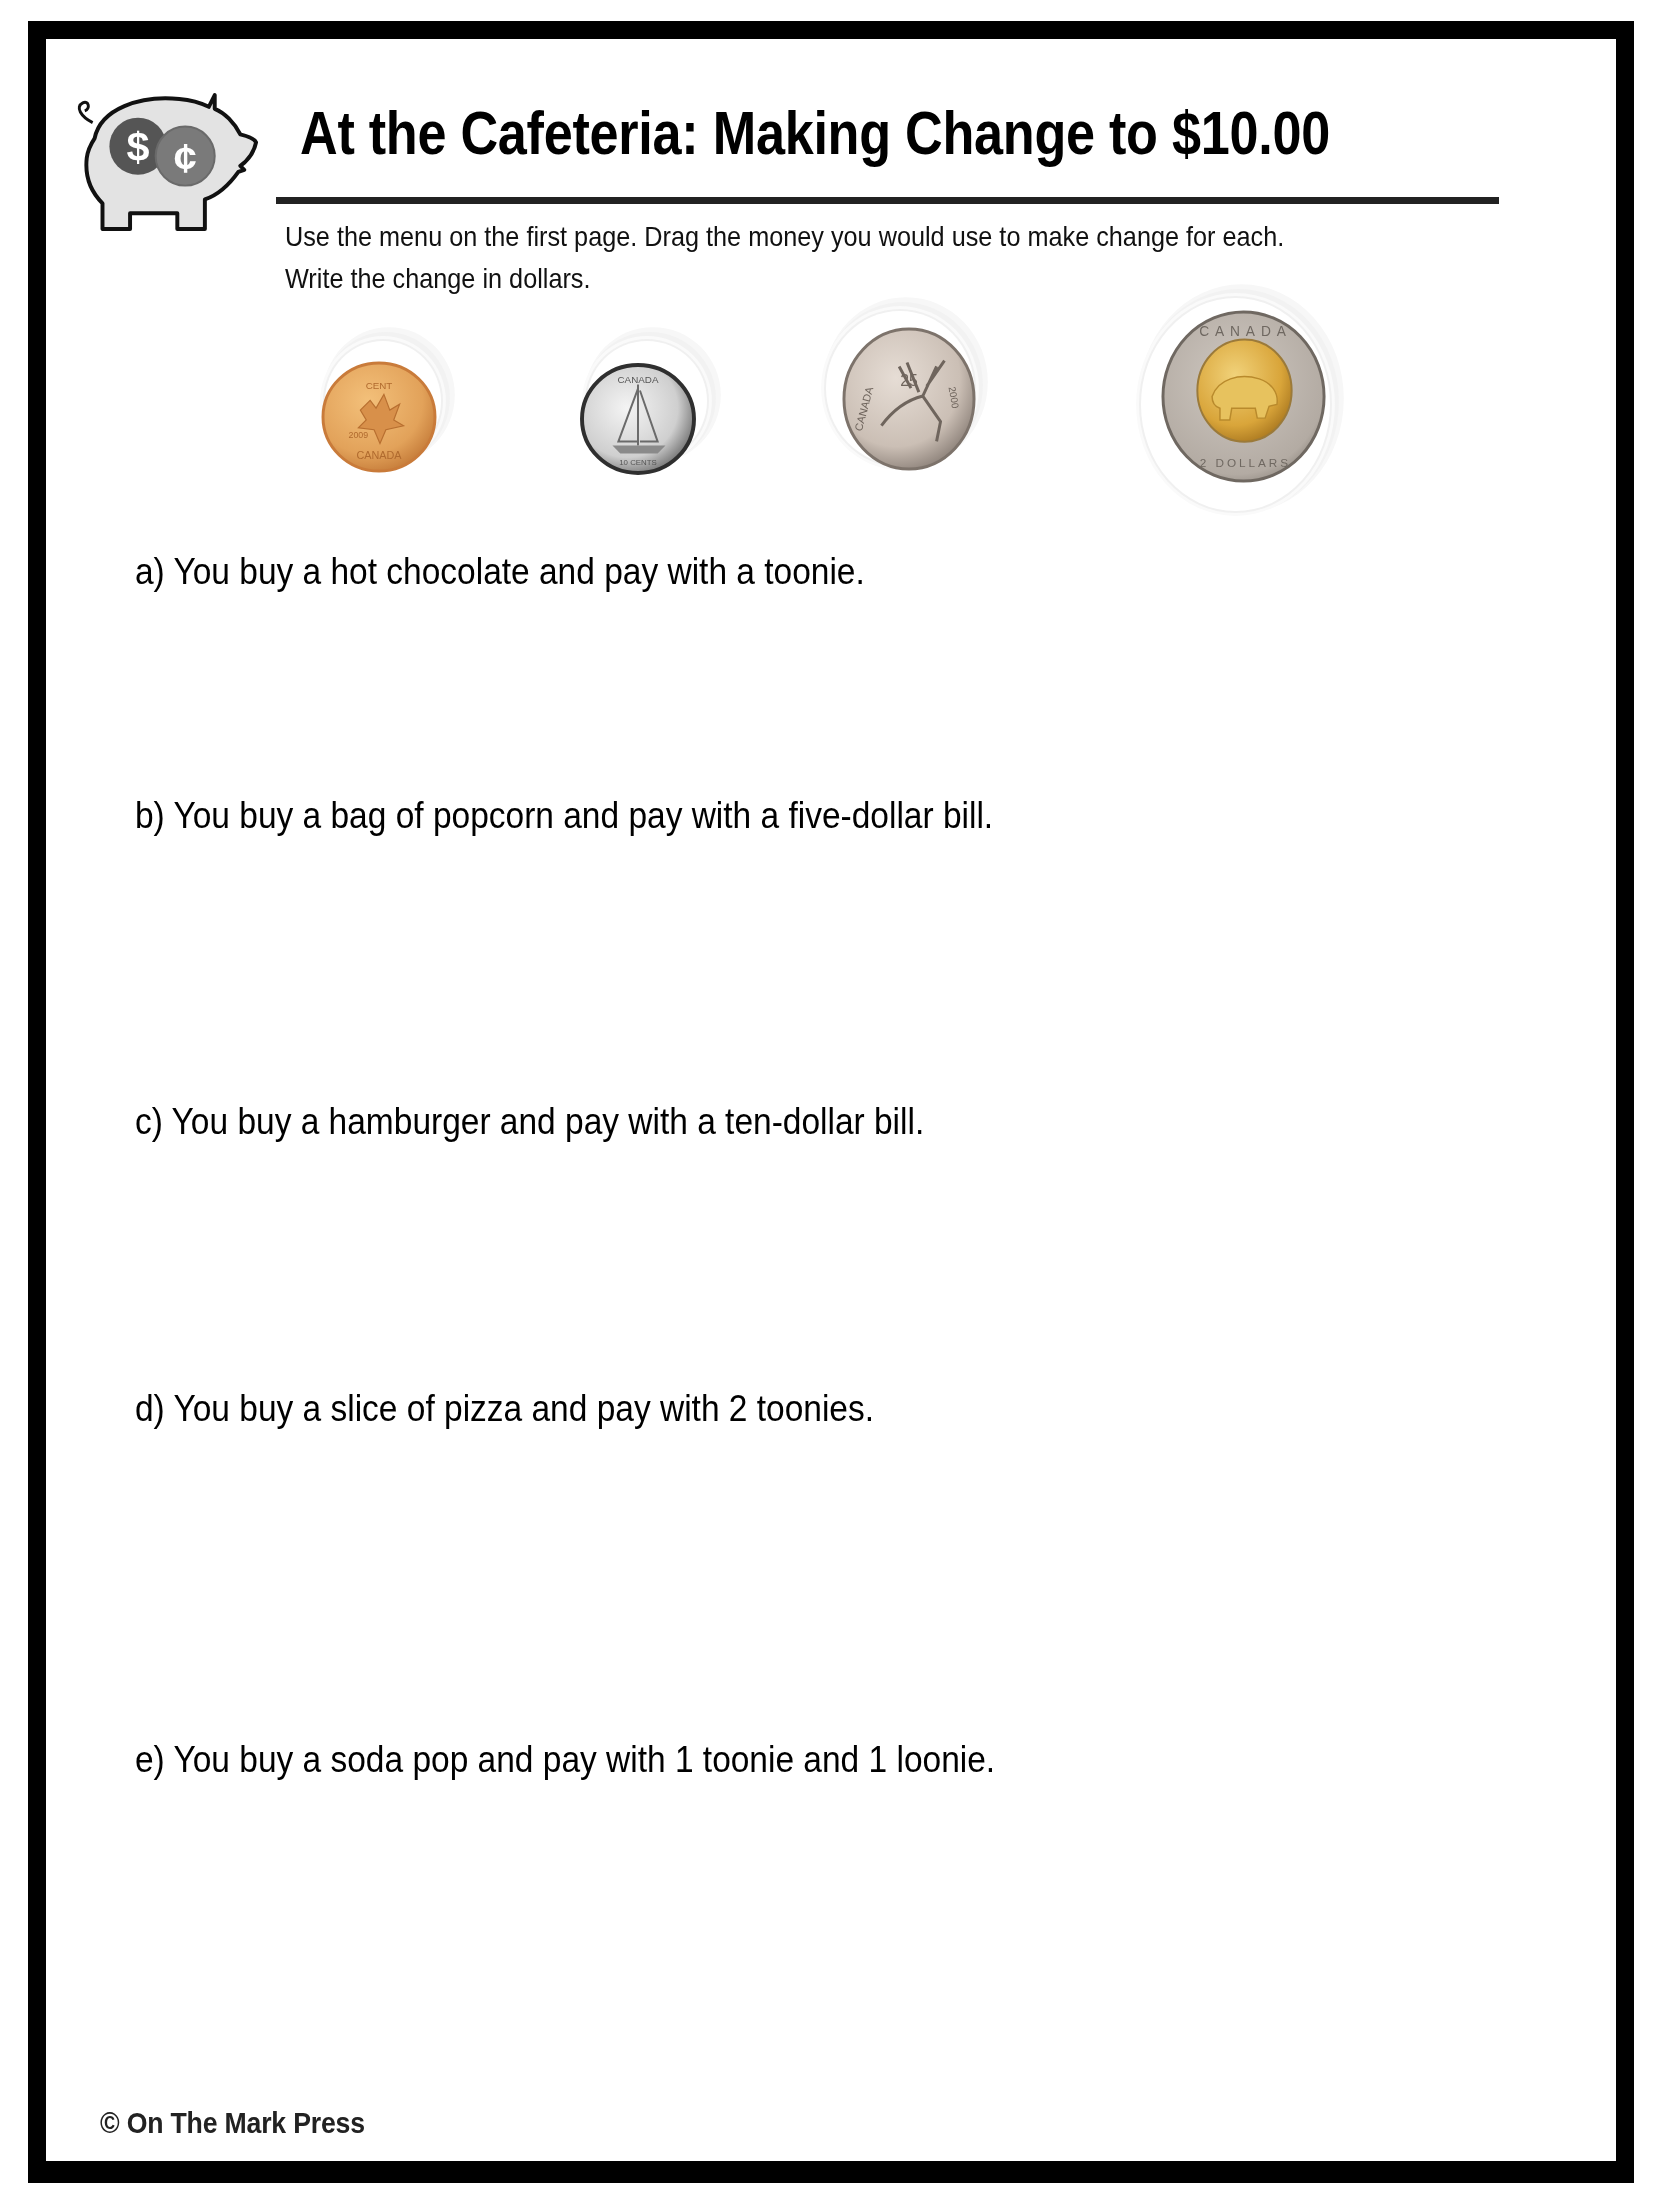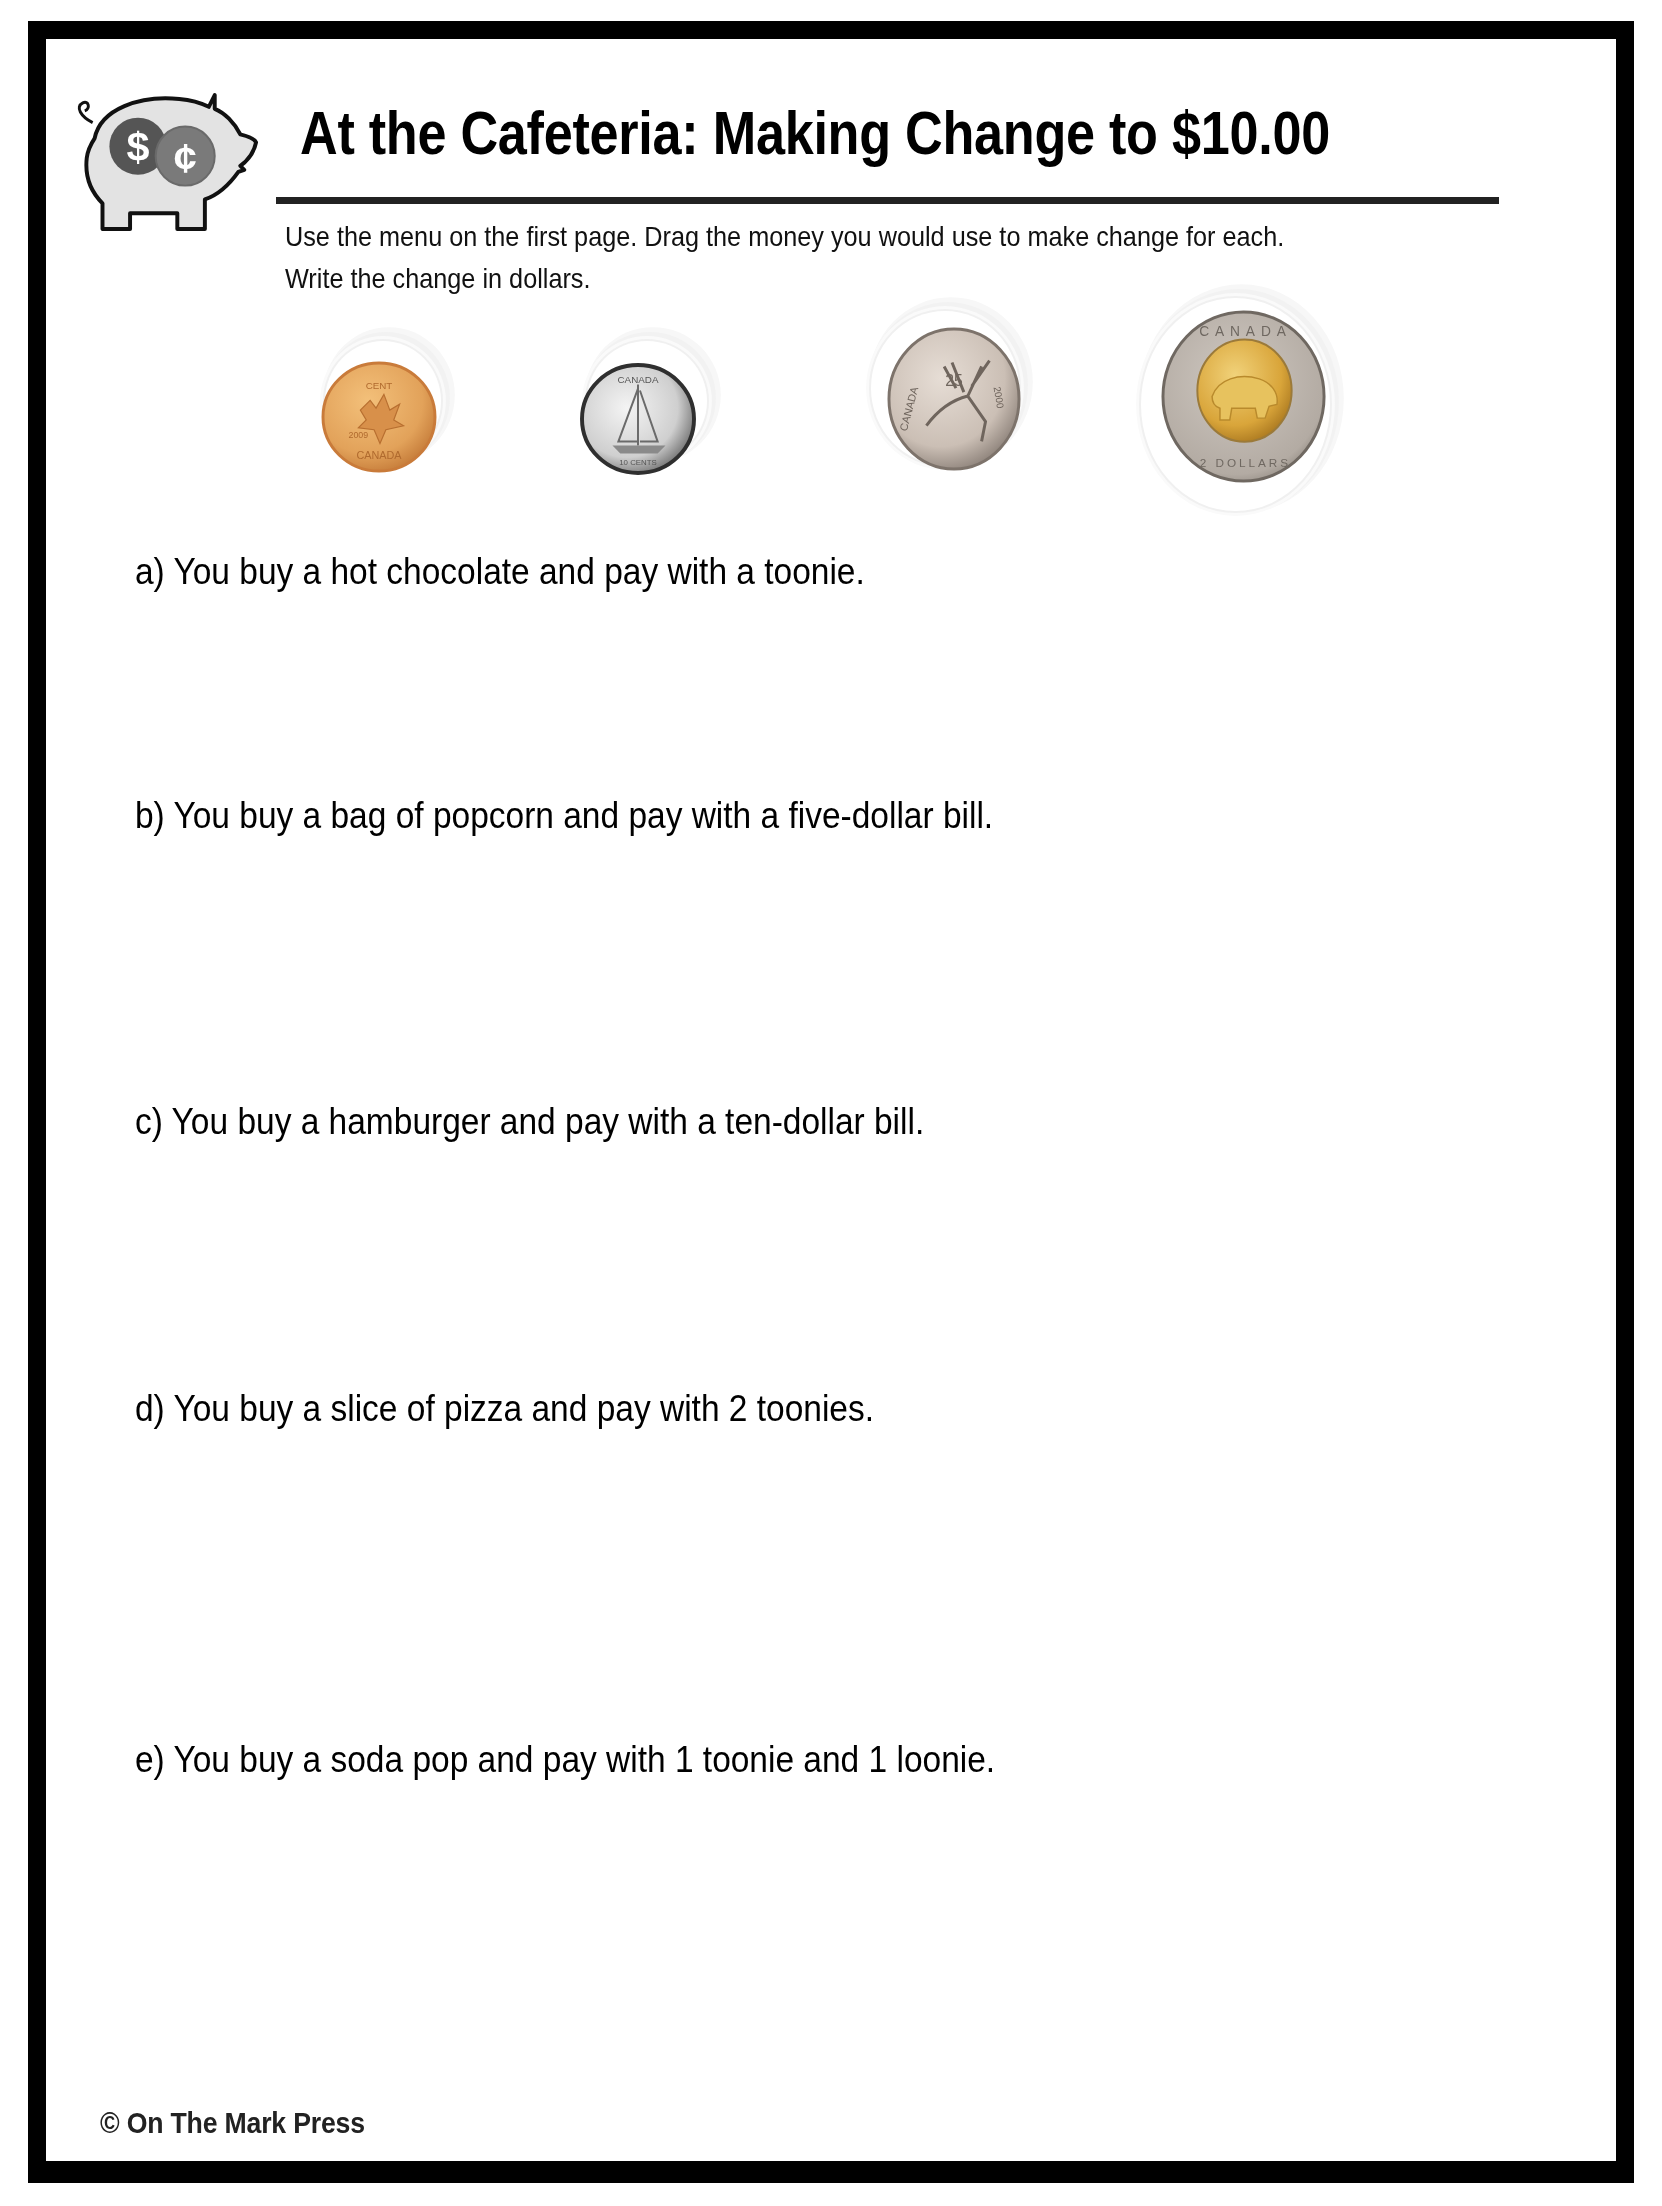--- a/index.html
+++ b/index.html
@@ -74,21 +74,21 @@
         </radialGradient>
       </defs>
       <ellipse cx="60" cy="57" rx="57" ry="55" fill="url(#gDime)" stroke="#2f2f2f" stroke-width="4"></ellipse>
       <path d="M60 22 L60 84 M60 26 L40 80 L60 80 M62 28 L80 80 L62 80" stroke="#6a6a6a" stroke-width="2" fill="none"></path>
       <path d="M34 84 L88 84 L80 92 L42 92 Z" fill="#8a8a8a"></path>
       <text x="60" y="20" text-anchor="middle" font-size="10" fill="#555" font-family="Liberation Sans, sans-serif">CANADA</text>
       <text x="60" y="104" text-anchor="middle" font-size="8" fill="#555" font-family="Liberation Sans, sans-serif">10 CENTS</text>
     </svg>
   </div>
 
-  <div class="abs" style="left:857px; top:305px; width:173px; height:175px;">
+  <div class="abs" style="left:812px; top:305px; width:173px; height:175px;">
     <div class="halo" style="left:13.8px; top:5.9px; width:148px; height:154px;"></div>
     <svg class="abs" style="left:29.6px; top:21.7px;" width="134" height="144" viewBox="0 0 136 146">
       <defs>
         <radialGradient id="gQuarter" cx="40%" cy="35%" r="70%">
           <stop offset="0%" stop-color="#e6ddd5"></stop>
           <stop offset="70%" stop-color="#cbbfb5"></stop>
           <stop offset="100%" stop-color="#8a7f77"></stop>
         </radialGradient>
       </defs>
       <ellipse cx="68" cy="73" rx="66" ry="71" fill="url(#gQuarter)" stroke="#7d736b" stroke-width="3"></ellipse>

